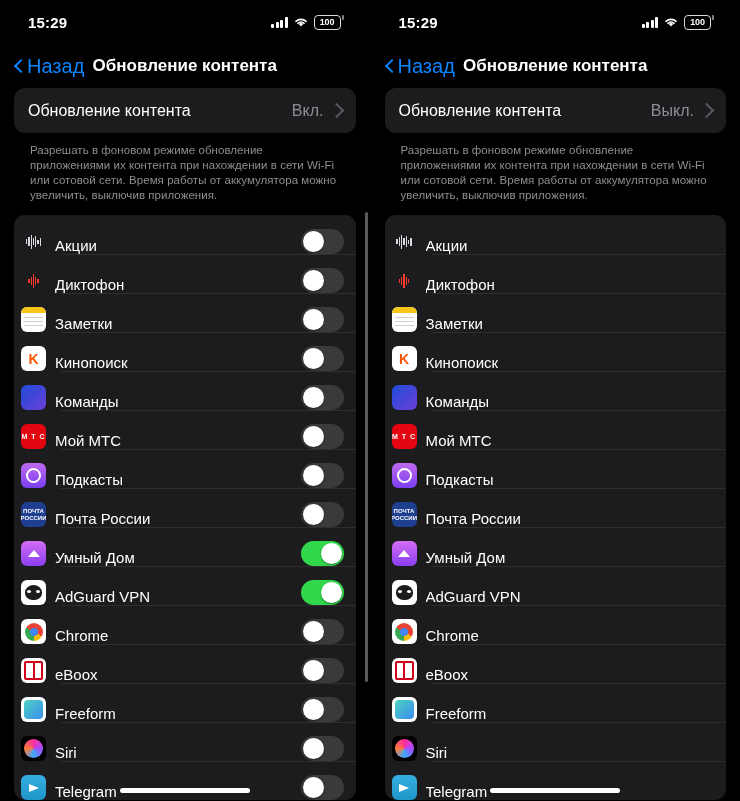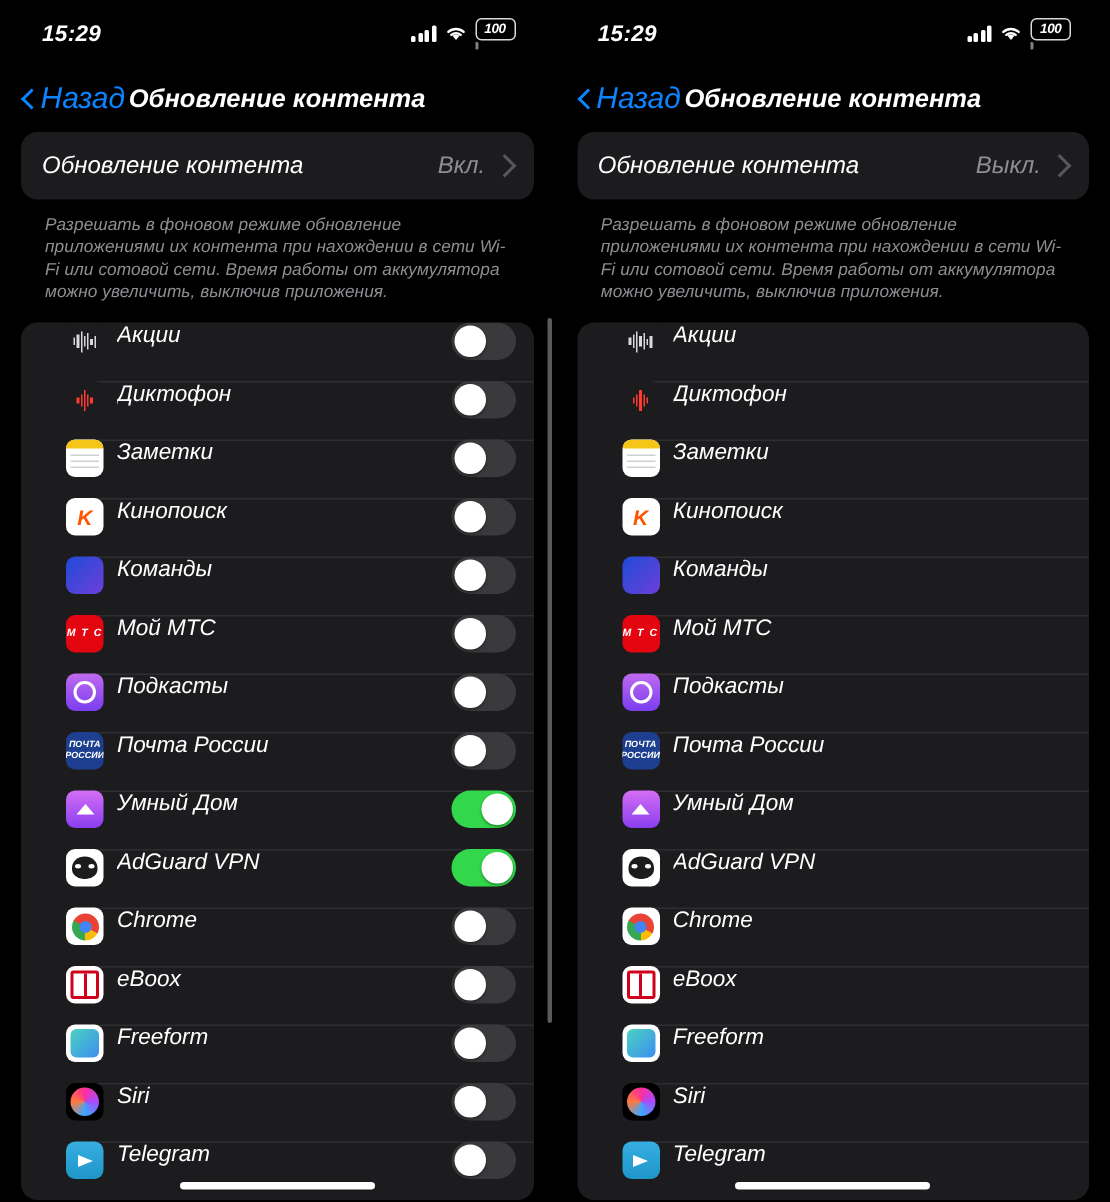--- a/index.html
+++ b/index.html
@@ -12,21 +12,20 @@
     height: 801px;
     overflow: hidden;
     font-family: "Liberation Sans", sans-serif;
     color: #fff;
     -webkit-font-smoothing: antialiased;
   }
   .screens {
     display: flex;
     width: 740px;
     height: 801px;
-    font-style: italic;
   }
   .phone {
     width: 370px;
     height: 801px;
     position: relative;
     background: #000;
     overflow: hidden;
   }
   .phone.right {
     border-left: 1px solid #000;
@@ -69,21 +68,20 @@
   .signal i:nth-child(4) { height: 11px; background: #fff; }
   .wifi {
     width: 16px;
     height: 12px;
     position: relative;
   }
   .battery {
     display: flex;
     align-items: flex-start;
     gap: 1px;
-    flex-direction: column;
   }
   .battery-body {
     width: 25px;
     height: 13px;
     border: 1.3px solid rgba(255,255,255,0.85);
     border-radius: 4px;
     position: relative;
     display: flex;
     align-items: center;
     justify-content: center;
@@ -188,22 +186,22 @@
   }
 
   .list {
     background: #1c1c1e;
     border-radius: 11px;
     overflow: hidden;
   }
   .row {
     height: 39px;
     display: flex;
-    align-items: flex-start;
-    padding-left: 30px;
+    align-items: flex-end;
+    padding-left: 7px;
     padding-right: 12px;
     position: relative;
     box-sizing: border-box;
   }
   .row + .row::before {
     content: "";
     position: absolute;
     left: 47px;
     right: 0;
     top: 0;

